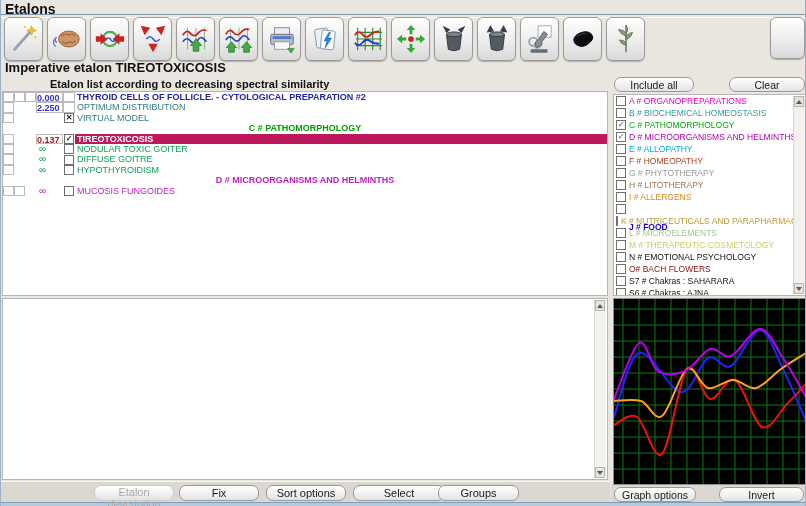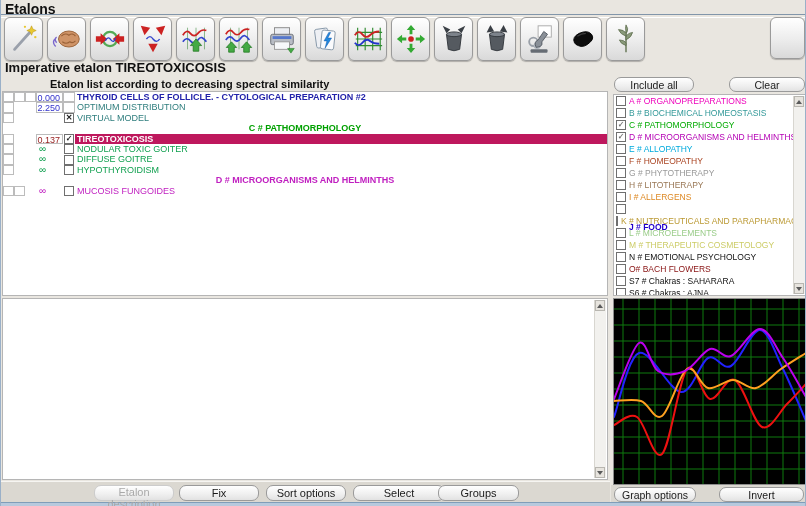--- a/index.html
+++ b/index.html
@@ -17,21 +17,21 @@
     background:linear-gradient(#ffffff,#ececec 55%,#d9d9d9);box-shadow:0 1px 1px rgba(0,0,0,0.25);
     display:flex;align-items:center;justify-content:center;padding:0;cursor:pointer;}
   .hdr1{position:absolute;left:4px;top:60px;font-size:13px;font-weight:bold;color:#111;}
   .hdr2{position:absolute;left:4px;top:78px;font-size:11px;font-weight:bold;color:#111;margin-left:45px;}
 
   .etalon-table{position:absolute;left:1px;top:91px;width:606px;height:205px;background:#ffffff;
     border:1px solid #b5b5b5;box-sizing:border-box;overflow:hidden;}
   .erow{position:relative;display:flex;align-items:stretch;height:10.4px;font-size:9px;line-height:10.4px;white-space:nowrap;}
   .lead{width:11px;box-sizing:border-box;flex:0 0 auto;}
   .lead.boxed{border:1px solid #bcbcbc;}
-  .vcell{width:27px;flex:0 0 auto;box-sizing:border-box;text-align:right;padding-right:2px;font-weight:normal;}
+  .vcell{width:27px;flex:0 0 auto;box-sizing:border-box;text-align:left;padding-right:2px;font-weight:bold;}
   .vcell.inf{text-align:left;padding-left:3px;font-size:10px;font-weight:normal;}
   .vcell.boxed{border:1px solid #bcbcbc;}
   .ckcell{width:12px;flex:0 0 auto;box-sizing:border-box;display:flex;align-items:center;justify-content:center;}
   .ckcell.cellbox{border:1px solid #bcbcbc;}
   .ckbox{width:8px;height:8px;border:1px solid #6f6f6f;background:#fff;font-size:8px;line-height:8px;
     display:flex;align-items:center;justify-content:center;color:#222;font-weight:bold;}
   .lbl{flex:1 1 auto;padding-left:2px;overflow:hidden;}
   .erow.section .lbl{text-align:center;font-weight:bold;padding-left:0;}
   .erow .lbl.sel{background:#be185d;color:#fff;font-weight:bold;}
 

